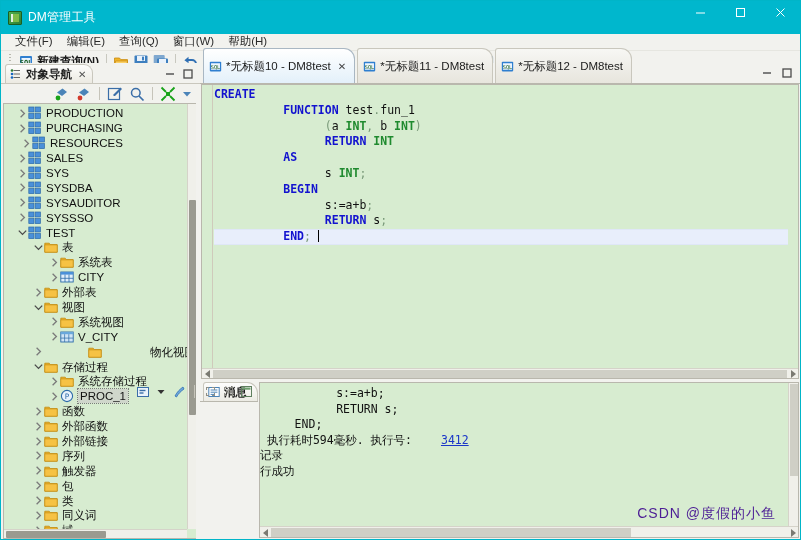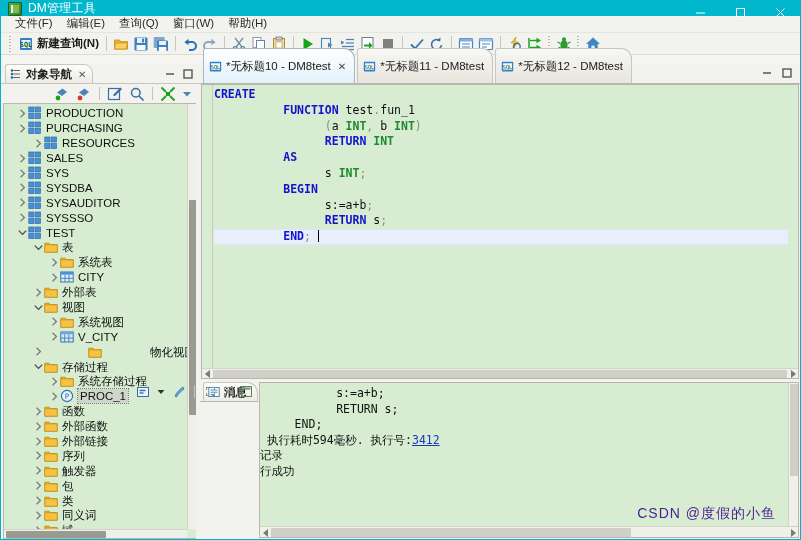--- a/index.html
+++ b/index.html
@@ -14,21 +14,21 @@
   .app {
     position: relative;
     width: 801px; height: 540px;
     background: #f5f5f2;
     border: 1px solid #00b5c8;
     overflow: hidden;
   }
 
   
   .titlebar {
-    height: 15px;
+    height: 33px;
     background: #00b7cd;
     display: flex;
     align-items: center;
     padding-left: 7px;
     position: relative;
   }
   .title-icon {
     width: 14px; height: 14px;
     margin-right: 6px;
     background: linear-gradient(135deg,#4caf50 0%,#2e7d32 100%);
@@ -350,21 +350,21 @@
   .msgtext {
     position:absolute;
     left:0; top:3px; right:10px; bottom:11px;
     font-family:"DejaVu Sans Mono","Liberation Mono",monospace;
     font-size:11.5px;
     line-height:15.5px;
     color:#111;
     white-space:pre;
     overflow:hidden;
   }
-  .msgtext .lnk { color:#1a36c8; text-decoration:underline; }
+  .msgtext .lnk { color:#1a36c8; text-decoration:underline;margin-left:29px; }
   .msg-vscroll {
     position:absolute; right:0; top:0; width:10px; bottom:11px;
     background:#f0f0ea; border-left:1px solid #d5d3c9;
   }
   .msg-vscroll .thumb{
     position:absolute; left:1px; width:8px; top:1px; height:92px;
     background:#cfcfc6;
   }
   .msg-hscroll {
     position:absolute; left:0; right:0; bottom:0; height:11px;
@@ -697,21 +697,21 @@
                 </svg>
               </span>
               <span class="ticon"><svg width="14" height="14" viewBox="0 0 14 14">
                   <rect x="0.8" y="1" width="5.2" height="5" fill="#4a90d9" stroke="#2c6aa8" stroke-width=".7"></rect>
                   <rect x="7.2" y="1" width="5.2" height="5" fill="#4a90d9" stroke="#2c6aa8" stroke-width=".7"></rect>
                   <rect x="0.8" y="7.6" width="5.2" height="5" fill="#4a90d9" stroke="#2c6aa8" stroke-width=".7"></rect>
                   <rect x="7.2" y="7.6" width="5.2" height="5" fill="#4a90d9" stroke="#2c6aa8" stroke-width=".7"></rect>
                 </svg></span>
               <span class="tlabel">PURCHASING</span>
             </div>
-            <div class="trow" style="padding-left: 28px;">
+            <div class="trow" style="padding-left: 16px;">
               <span class="arrow">
                 <svg width="9" height="9" viewBox="0 0 9 9">
                   <path d="M2.6 0.8 6.4 4.5 2.6 8.2" fill="none" stroke="#7a7a7a" stroke-width="1.3"></path>
                 </svg>
               </span>
               <span class="ticon"><svg width="14" height="14" viewBox="0 0 14 14">
                   <rect x="0.8" y="1" width="5.2" height="5" fill="#4a90d9" stroke="#2c6aa8" stroke-width=".7"></rect>
                   <rect x="7.2" y="1" width="5.2" height="5" fill="#4a90d9" stroke="#2c6aa8" stroke-width=".7"></rect>
                   <rect x="0.8" y="7.6" width="5.2" height="5" fill="#4a90d9" stroke="#2c6aa8" stroke-width=".7"></rect>
                   <rect x="7.2" y="7.6" width="5.2" height="5" fill="#4a90d9" stroke="#2c6aa8" stroke-width=".7"></rect>

